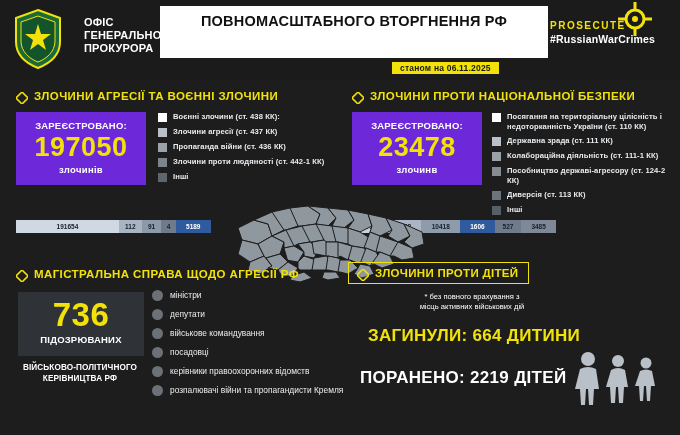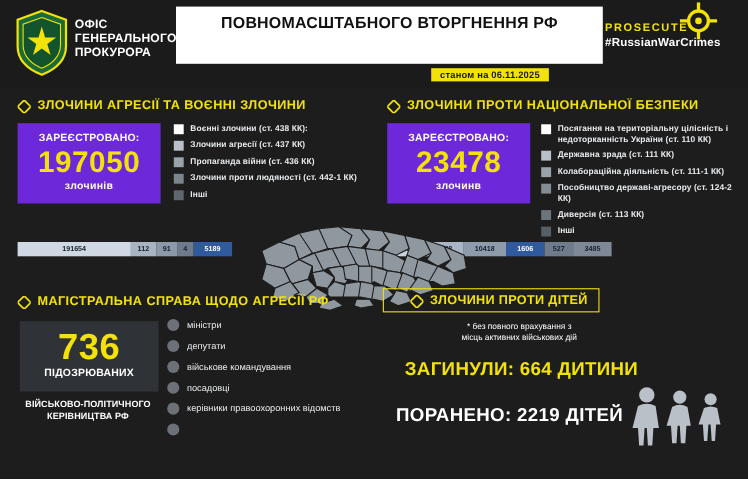--- a/index.html
+++ b/index.html
@@ -20,21 +20,21 @@
     position: absolute; top: 0; left: 0;
     width: 680px; height: 80px;
     background: #1b1b1b;
   }
   .emblem {
     position: absolute; left: 12px; top: 8px;
     width: 52px; height: 60px;
   }
   .emblem svg { display: block; }
   .gp-title {
-    position: absolute; left: 68px; top: 16px;
+    position: absolute; left: 84px; top: 16px;
     color: #ffffff;
     font-size: 11px;
     font-weight: bold;
     line-height: 13px;
     letter-spacing: 0.2px;
   }
   .title-band {
     position: absolute; left: 160px; top: 6px;
     width: 388px; height: 52px;
     background: #ffffff;
@@ -228,21 +228,21 @@
     color: #e9ecef;
     font-size: 8.4px;
     line-height: 10.5px;
   }
 
   
   .kids-head {
     position: absolute;
     left: 348px; top: 262px;
     border: 1px solid #f2e20a;
-    padding: 4px 10px 4px 24px;
+    padding: 4px 10px 4px 8px;
     display: flex;
     align-items: flex-end;
     gap: 6px;
   }
   .kids-head .txt {
     color: #f2e20a;
     font-size: 11.5px;
     font-weight: bold;
     letter-spacing: 0.3px;
   }
@@ -499,20 +499,21 @@
     <div class="row">
       <span class="cir"></span>
       <span class="bt">посадовці</span>
     </div>
     <div class="row">
       <span class="cir"></span>
       <span class="bt">керівники правоохоронних відомств</span>
     </div>
     <div class="row">
       <span class="cir"></span>
+      <span class="bt">розпалювачі війни та пропагандисти Кремля</span>
     </div>
   </div>
 
   <div class="kids-head">
     <span class="dot" style="width:12px;height:12px;">
       <svg width="12" height="12" viewBox="0 0 12 12">
           <path d="M6 0 L12 6 L6 12 L0 6 Z" fill="none" stroke="#f2e20a" stroke-width="1.6"></path>
         </svg>
     </span>
     <span class="txt">ЗЛОЧИНИ ПРОТИ ДІТЕЙ</span>

